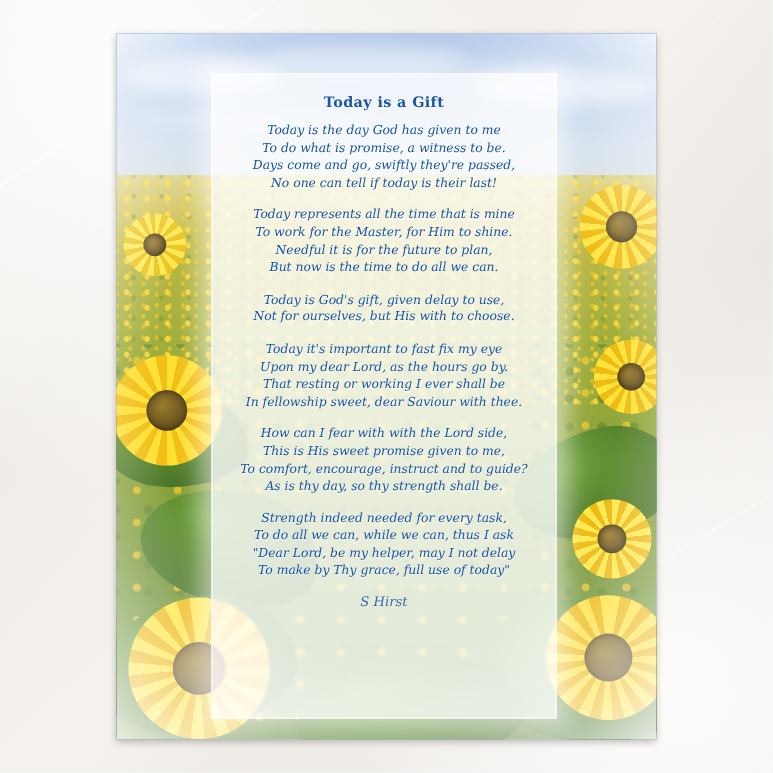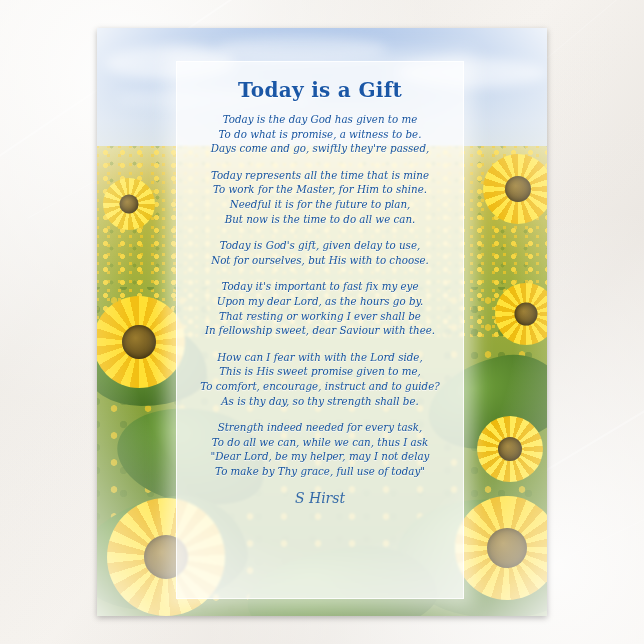--- a/index.html
+++ b/index.html
@@ -130,21 +130,21 @@
     border: 1px solid rgba(255,255,255,0.85);
     box-shadow: 0 0 18px 10px rgba(255,255,255,0.55);
     backdrop-filter: blur(1px);
     padding: 10px 6px 6px 6px;
     box-sizing: border-box;
     text-align: center;
   }
   #poem-title {
     font-family: "DejaVu Serif", serif;
     font-weight: bold;
-    font-size: 20px;
+    font-size: 12px;
     color: #1b57a6;
     letter-spacing: 0.3px;
     margin: 6px 0 10px 0;
     text-shadow: 0 1px 0 rgba(255,255,255,0.9);
   }
   .stanza {
     margin: 0 0 12px 0;
     padding: 0;
     list-style: none;
     font-style: italic;
@@ -153,21 +153,21 @@
     font-family: "DejaVu Serif", serif;
     font-size: 10.3px;
     line-height: 14.6px;
     color: #16539f;
     white-space: nowrap;
     text-shadow: 0 1px 0 rgba(255,255,255,0.75);
   }
   #signature {
     font-family: "DejaVu Serif", serif;
     font-style: italic;
-    font-size: 14px;
+    font-size: 11px;
     color: #2b63a6;
     margin-top: 10px;
     opacity: .95;
   }
 </style>
 </head>
 <body>
 
 <div id="page">
   <div class="vein v1"></div>
@@ -236,20 +236,21 @@
 
     <div class="photo-fade"></div>
 
     <div id="poem-panel">
       <div id="poem-title">Today is a Gift</div>
       <div id="stanzas">
           <ul class="stanza">
             <li>Today is the day God has given to me</li>
             <li>To do what is promise, a witness to be.</li>
             <li>Days come and go, swiftly they're passed,</li>
+            <li>No one can tell if today is their last!</li>
           </ul>
           <ul class="stanza">
             <li>Today represents all the time that is mine</li>
             <li>To work for the Master, for Him to shine.</li>
             <li>Needful it is for the future to plan,</li>
             <li>But now is the time to do all we can.</li>
           </ul>
           <ul class="stanza">
             <li>Today is God's gift, given delay to use,</li>
             <li>Not for ourselves, but His with to choose.</li>

